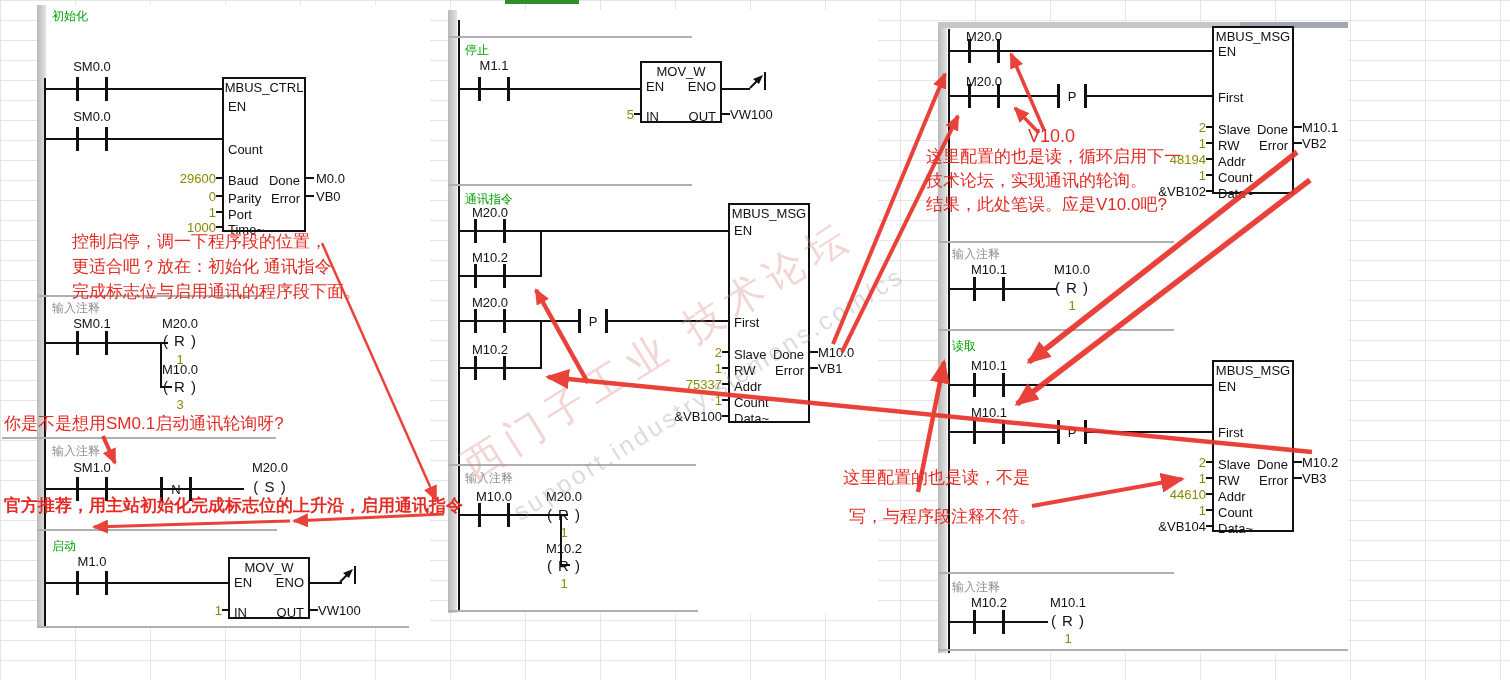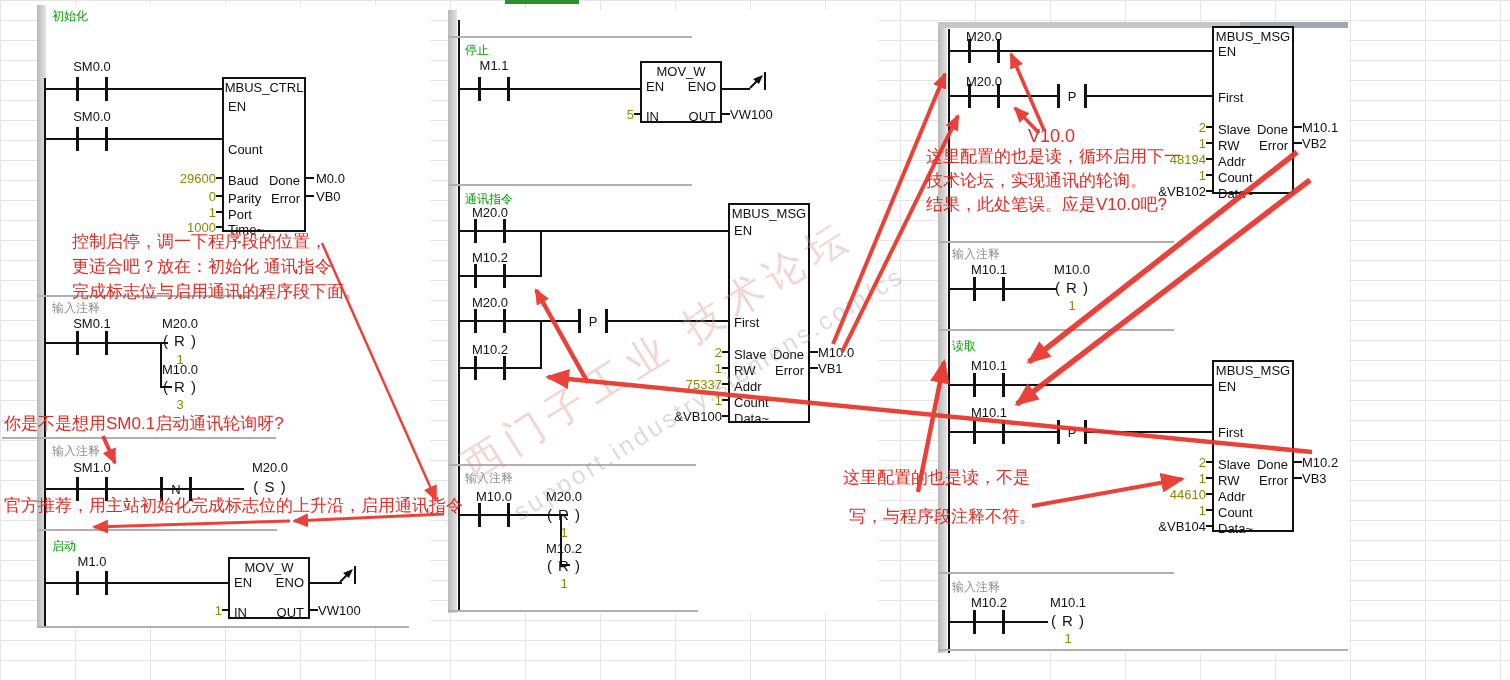--- a/index.html
+++ b/index.html
@@ -101,21 +101,21 @@
 <div class="ntg" style="left:52px;top:443px;">输入注释</div>
 <div class="wh" style="left:44px;top:488px;width:200px;"></div>
 <div class="lb c" style="left:60px;top:460px;width:64px;">SM1.0</div>
 <div class="ct" style="left:76px;top:477px;"></div>
 <div class="ct sq" style="left:160px;top:477px;">
     <span>N</span>
   </div>
 <div class="lb c" style="left:240px;top:460px;width:60px;">M20.0</div>
 <div class="coil" style="left:240px;top:478px;width:60px;">( S )</div>
 
-<div class="rn" style="left:4px;top:494px;">官方推荐，用主站初始化完成标志位的上升沿，启用通讯指令</div>
+<div class="rn" style="left:4px;top:494px;font-weight:bold;">官方推荐，用主站初始化完成标志位的上升沿，启用通讯指令</div>
 <div class="sep" style="left:37px;top:529px;width:240px;"></div>
 
 <div class="nt" style="left:52px;top:538px;">启动</div>
 <div class="wh" style="left:44px;top:582px;width:184px;"></div>
 <div class="lb c" style="left:60px;top:554px;width:64px;">M1.0</div>
 <div class="ct" style="left:76px;top:571px;"></div>
 <div class="fb" style="left:228px;top:557px;width:82px;height:62px;">
   <div class="fbt">MOV_W</div>
   <div class="il" style="top:16px;">EN</div>
   <div class="ol" style="top:16px;">ENO</div>

